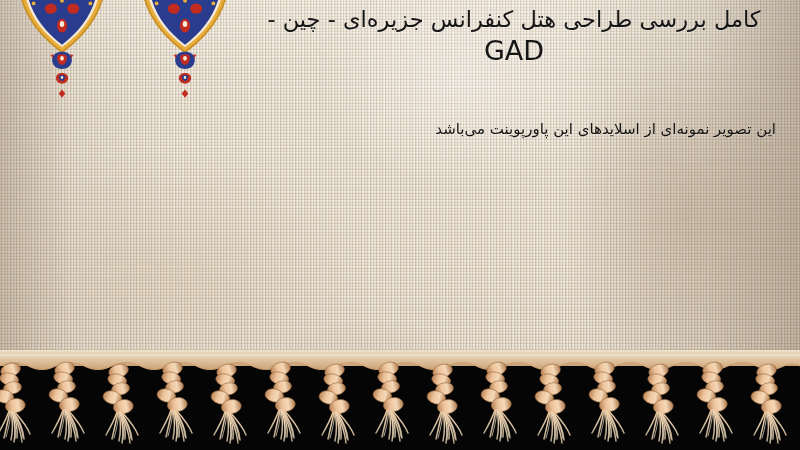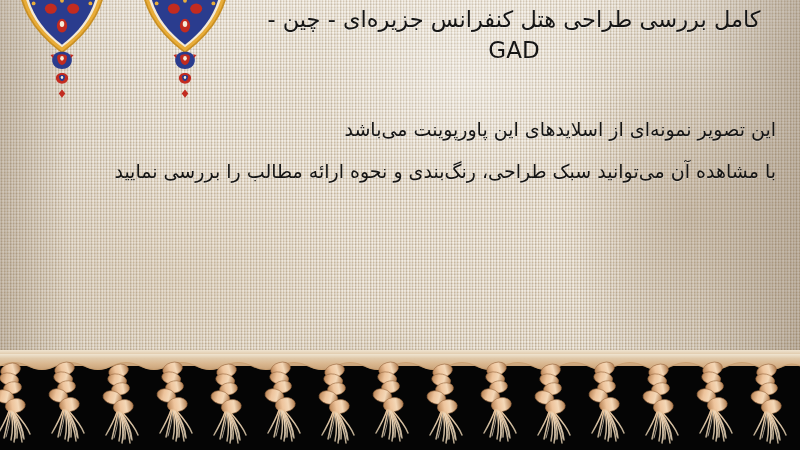--- a/index.html
+++ b/index.html
@@ -103,31 +103,31 @@
     text-align: center;
     color: #151515;
     font-size: 22.5px;
     line-height: 31px;
     font-weight: 400;
     letter-spacing: 0;
     text-shadow: 0 1px 0 rgba(255,255,255,0.30);
   }
   .title-line-2 {
     direction: ltr;
-    font-size: 23px;
+    font-size: 27px;
   }
 
   .body-block {
     position: absolute;
     top: 108px;
     right: 24px;
     width: 700px;
     text-align: right;
     color: #141414;
-    font-size: 19px;
+    font-size: 15px;
     line-height: 42px;
     text-shadow: 0 1px 0 rgba(255,255,255,0.26);
   }
   .body-line { white-space: nowrap; }
 
   
   .fringe {
     position: absolute;
     left: 0;
     bottom: 0;
@@ -223,21 +223,20 @@
     </g>
   </svg>
 
   <div class="title-block">
     <div class="title-line-1">کامل بررسی طراحی هتل کنفرانس جزیره‌ای - چین -</div>
     <div class="title-line-2">GAD</div>
   </div>
 
   <div class="body-block">
     <div class="body-line">این تصویر نمونه‌ای از اسلایدهای این پاورپوینت می‌باشد</div>
-    <div class="body-line">با مشاهده آن می‌توانید سبک طراحی، رنگ‌بندی و نحوه ارائه مطالب را بررسی نمایید</div>
   </div>
 
   <svg class="fringe" viewBox="0 0 800 100" preserveAspectRatio="none" aria-hidden="true">
     <defs>
       <linearGradient id="cordGrad" x1="0" y1="0" x2="1" y2="0">
         <stop offset="0%" stop-color="#b98455"></stop>
         <stop offset="35%" stop-color="#eec49c"></stop>
         <stop offset="65%" stop-color="#f4d8b8"></stop>
         <stop offset="100%" stop-color="#b17c4e"></stop>
       </linearGradient>

